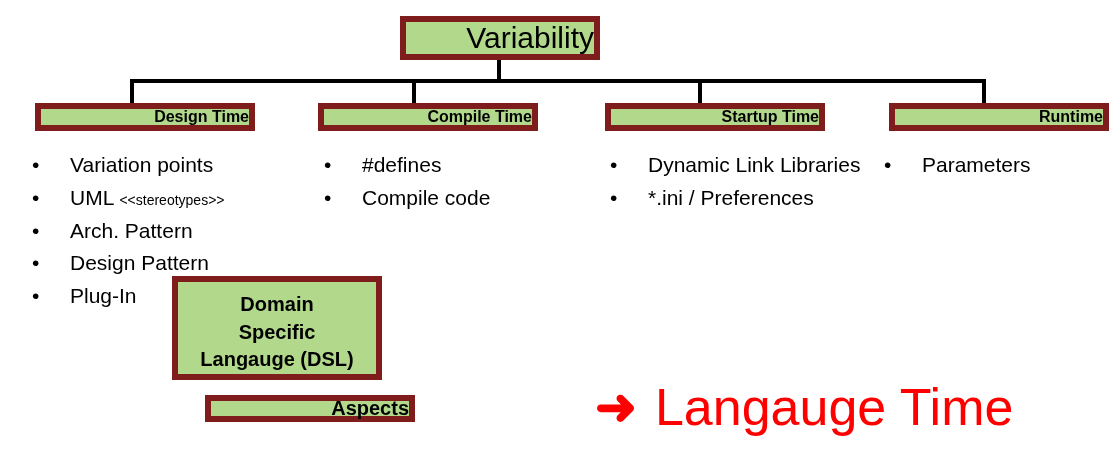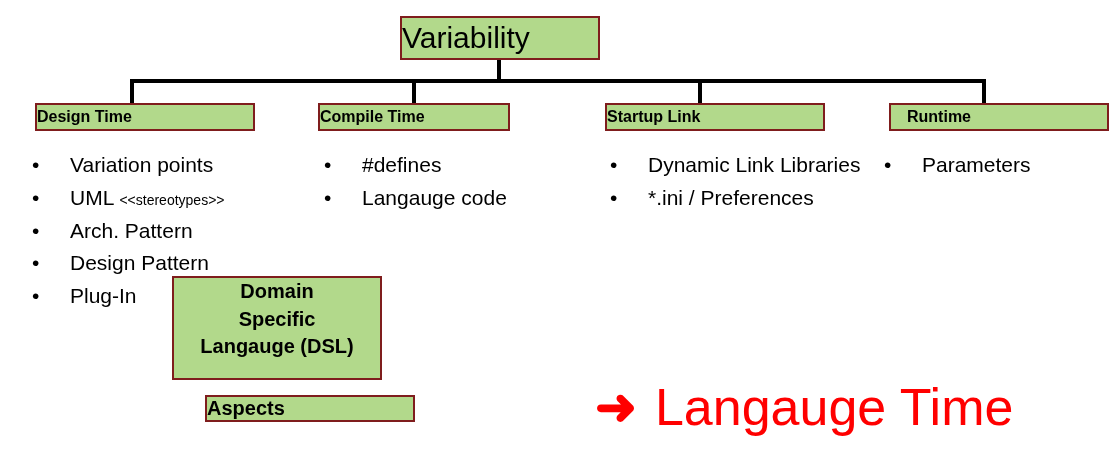--- a/index.html
+++ b/index.html
@@ -16,46 +16,46 @@
     width: 1115px;
     height: 463px;
     background: #ffffff;
     overflow: hidden;
   }
 
   
   .gbox {
     position: absolute;
     background: #b2d98b;
-    border: 2px solid #7f1d1d;
+    border: 6px solid #7f1d1d;
     box-sizing: border-box;
     display: flex;
     align-items: center;
-    justify-content: flex-start;
+    justify-content: flex-end;
     color: #000000;
     font-weight: bold;
     text-align: center;
     line-height: 1.18;
   }
   .root-box {
     left: 400px;
     top: 16px;
     width: 200px;
     height: 44px;
     font-weight: normal;
     font-size: 30px;
   }
   .cat-box {
     height: 28px;
     font-size: 16px;
     top: 103px;
     margin-left: 15px;
   }
   #cat-0 { left: 20px;  width: 220px; }
-  #cat-1 { left: 303px; width: 192px; }
+  #cat-1 { left: 303px; width: 220px; }
   #cat-2 { left: 590px; width: 220px; }
   #cat-3 { left: 874px; width: 220px; padding-left: 16px; }
 
   .dsl-box {
     left: 172px;
     top: 276px;
     width: 210px;
     height: 104px;
     font-size: 20px;
     flex-direction: column;
@@ -163,21 +163,21 @@
   <div class="line v-drop" id="drop-2"></div>
   <div class="line v-drop" id="drop-3"></div>
 
   <div class="gbox cat-box" id="cat-0">
     <span>Design Time</span>
   </div>
   <div class="gbox cat-box" id="cat-1">
     <span>Compile Time</span>
   </div>
   <div class="gbox cat-box" id="cat-2">
-    <span>Startup Link</span>
+    <span>Startup Time</span>
   </div>
   <div class="gbox cat-box" id="cat-3">
     <span>Runtime</span>
   </div>
 
   <div class="blist" id="list-0">
     <div class="bitem">
       <span class="bullet">•</span>
       <span>Variation points</span>
     </div>
@@ -200,21 +200,21 @@
     </div>
   </div>
 
   <div class="blist" id="list-1">
     <div class="bitem">
       <span class="bullet">•</span>
       <span>#defines</span>
     </div>
     <div class="bitem">
       <span class="bullet">•</span>
-      <span>Langauge code</span>
+      <span>Compile code</span>
     </div>
   </div>
 
   <div class="blist" id="list-2">
     <div class="bitem">
       <span class="bullet">•</span>
       <span>Dynamic Link Libraries</span>
     </div>
     <div class="bitem">
       <span class="bullet">•</span>

